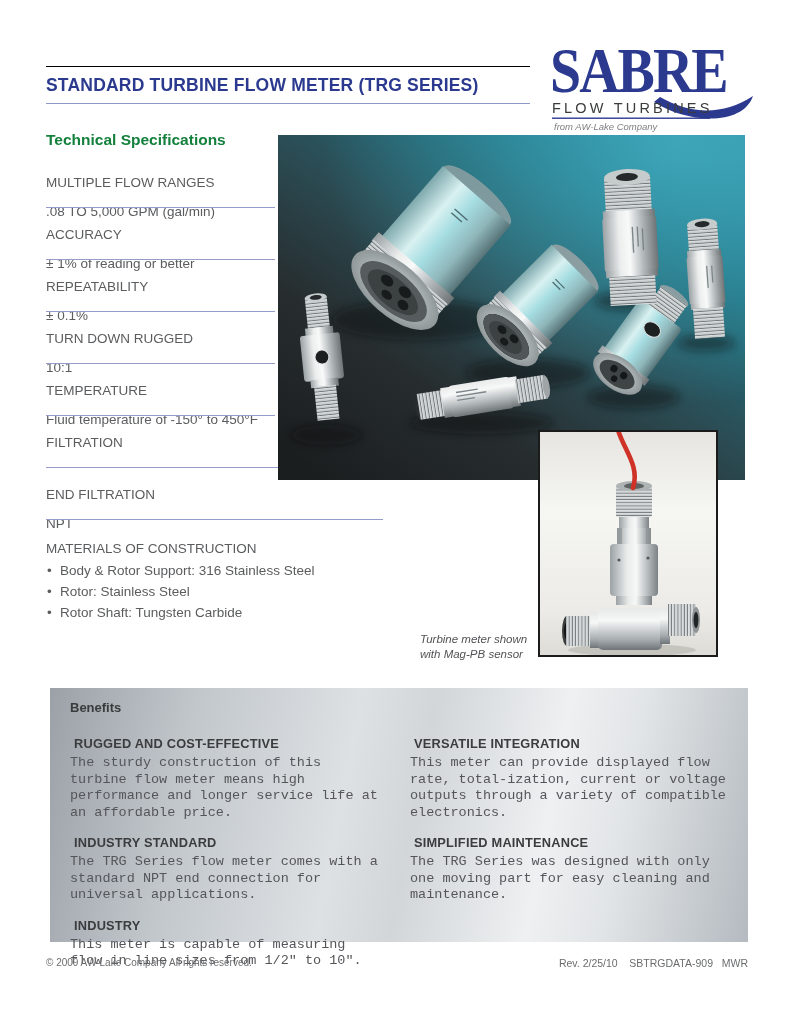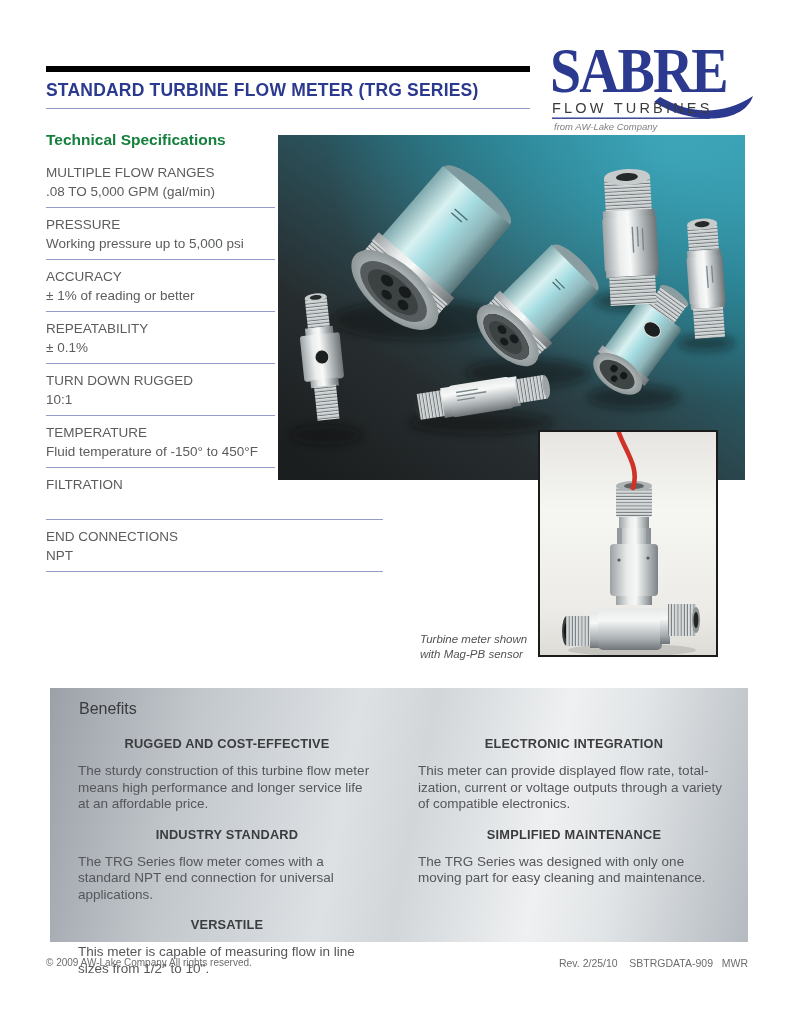--- a/index.html
+++ b/index.html
@@ -1,53 +1,53 @@
 <!DOCTYPE html>
 <html><head>
 <meta charset="utf-8">
 <style>
   html,body{margin:0;padding:0;background:#ffffff;}
   body{font-family:"Liberation Sans",sans-serif;color:#58595b;}
   .page{position:relative;width:791px;height:1024px;background:#fff;overflow:hidden;margin:0 auto;}
 
   
   .title-block{position:absolute;left:46px;top:66px;width:484px;
-    border-top:6px solid #000000;border-bottom:1px solid #8f99c6;padding:8px 0 7px;}
+    border-top:1px solid #000000;border-bottom:1px solid #8f99c6;padding:8px 0 7px;}
   .doc-title{font-size:17.5px;font-weight:bold;color:#2b3a8f;letter-spacing:.2px;white-space:nowrap;}
   .logo{position:absolute;left:552px;top:40px;width:206px;height:92px;}
 
   
   .specs-heading{position:absolute;left:46px;top:131px;font-size:15.5px;font-weight:bold;color:#15803d;}
   .specs{position:absolute;left:46px;top:156px;width:337px;}
   .spec-item{position:relative;height:52px;padding-top:7px;box-sizing:border-box;}
-  .spec-label,.spec-value{font-size:13.5px;line-height:19px;color:#5b5c5e;}
+  .spec-label,.spec-value{font-size:13.5px;line-height:19px;color:#5b5c5e;margin-top:10px;}
   .spec-rule{position:absolute;left:0;bottom:0;height:1px;background:#949dc9;}
   .spec-rule.short{width:229px;}
   .spec-rule.long{width:337px;}
   .materials{padding-top:9px;}
   .materials .spec-label{margin-bottom:2px;}
   .bullet{font-size:13.5px;line-height:21px;color:#5b5c5e;padding-left:14px;position:relative;}
   .bullet::before{content:"•";position:absolute;left:1px;}
 
   
   .main-photo{position:absolute;left:278px;top:135px;width:467px;height:345px;}
   .inset-photo{position:absolute;left:538px;top:430px;width:180px;height:227px;
     border:2px solid #1b1b1b;box-sizing:border-box;background:#f2f2f0;}
   .inset-caption{position:absolute;left:420px;top:632px;width:130px;
     font-size:11.5px;font-style:italic;color:#515255;line-height:15px;}
 
   
   .benefits{position:absolute;left:50px;top:688px;width:698px;height:254px;
     background:linear-gradient(101deg,#9ba1a7 0%,#c2c7cc 20%,#dde1e4 42%,#d2d6d9 52%,#eef0f1 70%,#e2e5e7 80%,#b4bac0 100%);}
-  .benefits-heading{position:absolute;left:29px;top:12px;font-size:16px;font-weight:normal;color:#3a3b3d;}
+  .benefits-heading{position:absolute;left:20px;top:12px;font-size:13px;font-weight:bold;color:#3a3b3d;}
   .ben-col{position:absolute;top:38px;}
   .ben-col.left{left:16px;width:322px;}
   .ben-col.right{left:356px;width:336px;}
-  .ben-title{font-size:12.8px;font-weight:bold;color:#3b3c3e;margin:10px 8px 4px;letter-spacing:.2px;text-align:center;}
-  .ben-body{font-size:13.5px;line-height:16.5px;color:#55565a;margin:12px;}
+  .ben-title{font-size:12.8px;font-weight:bold;color:#3b3c3e;margin:10px 8px 4px;letter-spacing:.2px;}
+  .ben-body{font-size:13.5px;line-height:16.5px;color:#55565a;margin:4px;font-family:Liberation Mono, monospace;}
 
   
   .footer-left{position:absolute;left:46px;top:957px;font-size:10px;color:#6b6c6e;}
   .footer-right{position:absolute;right:43px;top:957px;font-size:10.5px;color:#6b6c6e;white-space:pre;text-align:right;}
 </style>
 </head>
 <body>
 
 <div class="page">
 
@@ -67,25 +67,20 @@
 
   <div class="specs-heading">Technical Specifications</div>
 
   <div class="specs">
     <div class="spec-item">
       <div class="spec-label">MULTIPLE FLOW RANGES</div>
       <div class="spec-value">.08 TO 5,000 GPM (gal/min)</div>
       <div class="spec-rule short"></div>
     </div>
     <div class="spec-item">
-      <div class="spec-label">PRESSURE</div>
-      <div class="spec-value">Working pressure up to 5,000 psi</div>
-      <div class="spec-rule short"></div>
-    </div>
-    <div class="spec-item">
       <div class="spec-label">ACCURACY</div>
       <div class="spec-value">± 1% of reading or better</div>
       <div class="spec-rule short"></div>
     </div>
     <div class="spec-item">
       <div class="spec-label">REPEATABILITY</div>
       <div class="spec-value">± 0.1%</div>
       <div class="spec-rule short"></div>
     </div>
     <div class="spec-item">
@@ -96,23 +91,29 @@
     <div class="spec-item">
       <div class="spec-label">TEMPERATURE</div>
       <div class="spec-value">Fluid temperature of -150° to 450°F</div>
       <div class="spec-rule short"></div>
     </div>
     <div class="spec-item">
       <div class="spec-label">FILTRATION</div>
       <div class="spec-rule long"></div>
     </div>
     <div class="spec-item">
-      <div class="spec-label">END CONNECTIONS</div>
+      <div class="spec-label">END FILTRATION</div>
       <div class="spec-value">NPT</div>
       <div class="spec-rule long"></div>
+    </div>
+    <div class="materials">
+      <div class="spec-label">MATERIALS OF CONSTRUCTION</div>
+      <div class="bullet">Body &amp; Rotor Support: 316 Stainless Steel</div>
+      <div class="bullet">Rotor: Stainless Steel</div>
+      <div class="bullet">Rotor Shaft: Tungsten Carbide</div>
     </div>
   </div>
 
   <div class="main-photo">
     <svg width="467" height="345" viewBox="0 0 467 345">
       <defs>
         <linearGradient id="pbg" x1="1" y1="0" x2="0.1" y2="1">
           <stop offset="0" stop-color="#2f8ea3"></stop>
             <stop offset="0.25" stop-color="#20707f"></stop>
           <stop offset="0.5" stop-color="#2b4d55"></stop>
@@ -335,26 +336,26 @@
   <div class="inset-caption">Turbine meter shown with Mag-PB sensor</div>
 
   <div class="benefits">
     <div class="benefits-heading">Benefits</div>
 
     <div class="ben-col left">
       <div class="ben-title">RUGGED AND COST-EFFECTIVE</div>
       <p class="ben-body">The sturdy construction of this turbine flow meter means high performance and longer service life at an affordable price.</p>
       <div class="ben-title" style="margin-top:14px;">INDUSTRY STANDARD</div>
       <p class="ben-body">The TRG Series flow meter comes with a standard NPT end connection for universal applications.</p>
-      <div class="ben-title" style="margin-top:14px;">VERSATILE</div>
+      <div class="ben-title" style="margin-top:14px;">INDUSTRY</div>
       <p class="ben-body">This meter is capable of measuring flow in line sizes from 1/2" to 10".</p>
     </div>
 
     <div class="ben-col right">
-      <div class="ben-title">ELECTRONIC INTEGRATION</div>
+      <div class="ben-title">VERSATILE INTEGRATION</div>
       <p class="ben-body">This meter can provide displayed flow rate, total-ization, current or voltage outputs through a variety of compatible electronics.</p>
       <div class="ben-title" style="margin-top:14px;">SIMPLIFIED MAINTENANCE</div>
       <p class="ben-body">The TRG Series was designed with only one moving part for easy cleaning and maintenance.</p>
     </div>
   </div>
 
   <div class="footer-left">© 2009 AW-Lake Company All rights reserved.</div>
   <div class="footer-right">Rev. 2/25/10    SBTRGDATA-909   MWR</div>
 
 </div>

